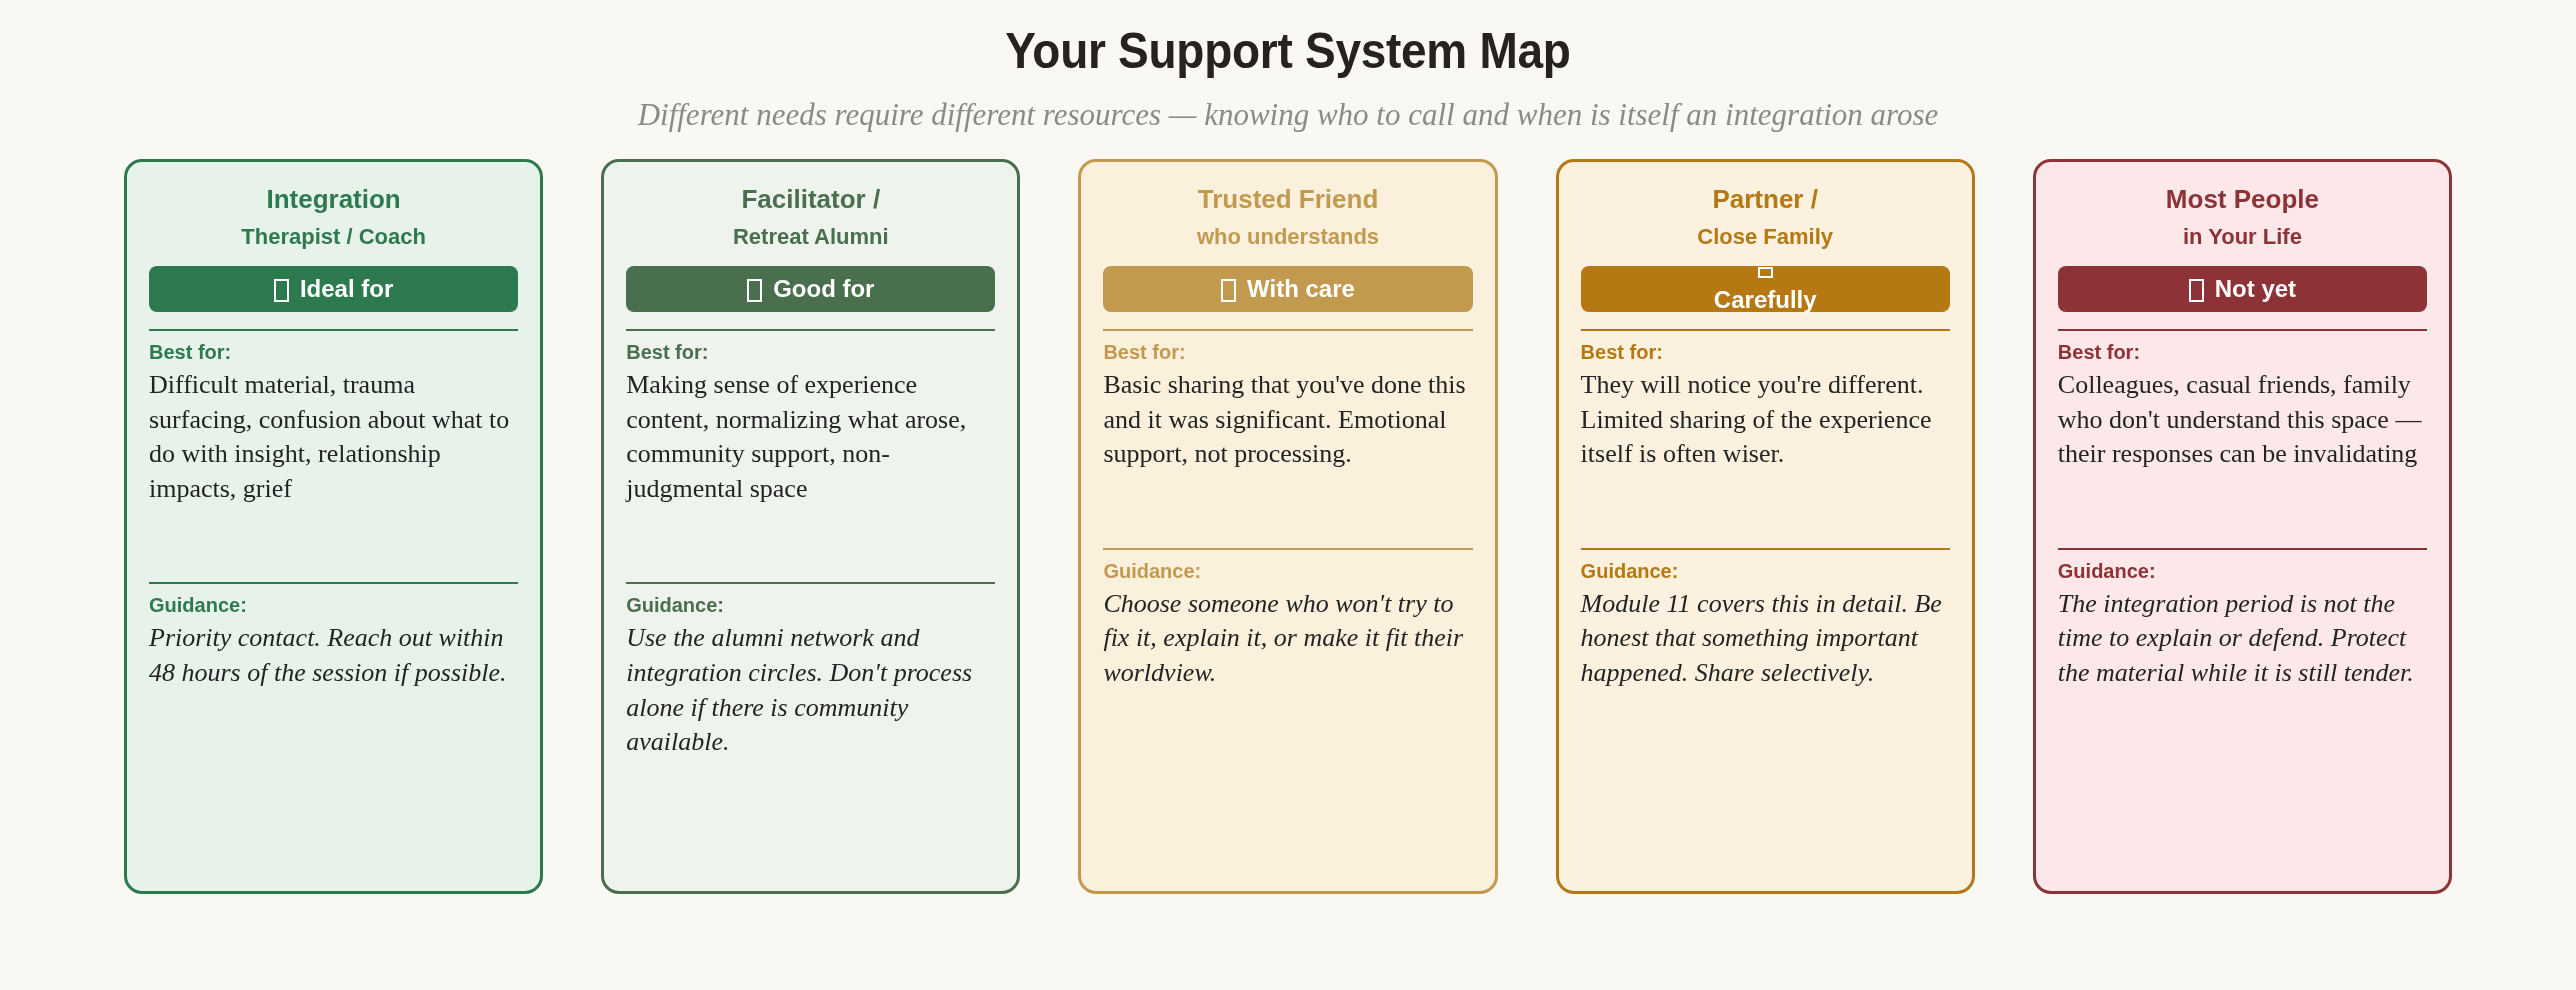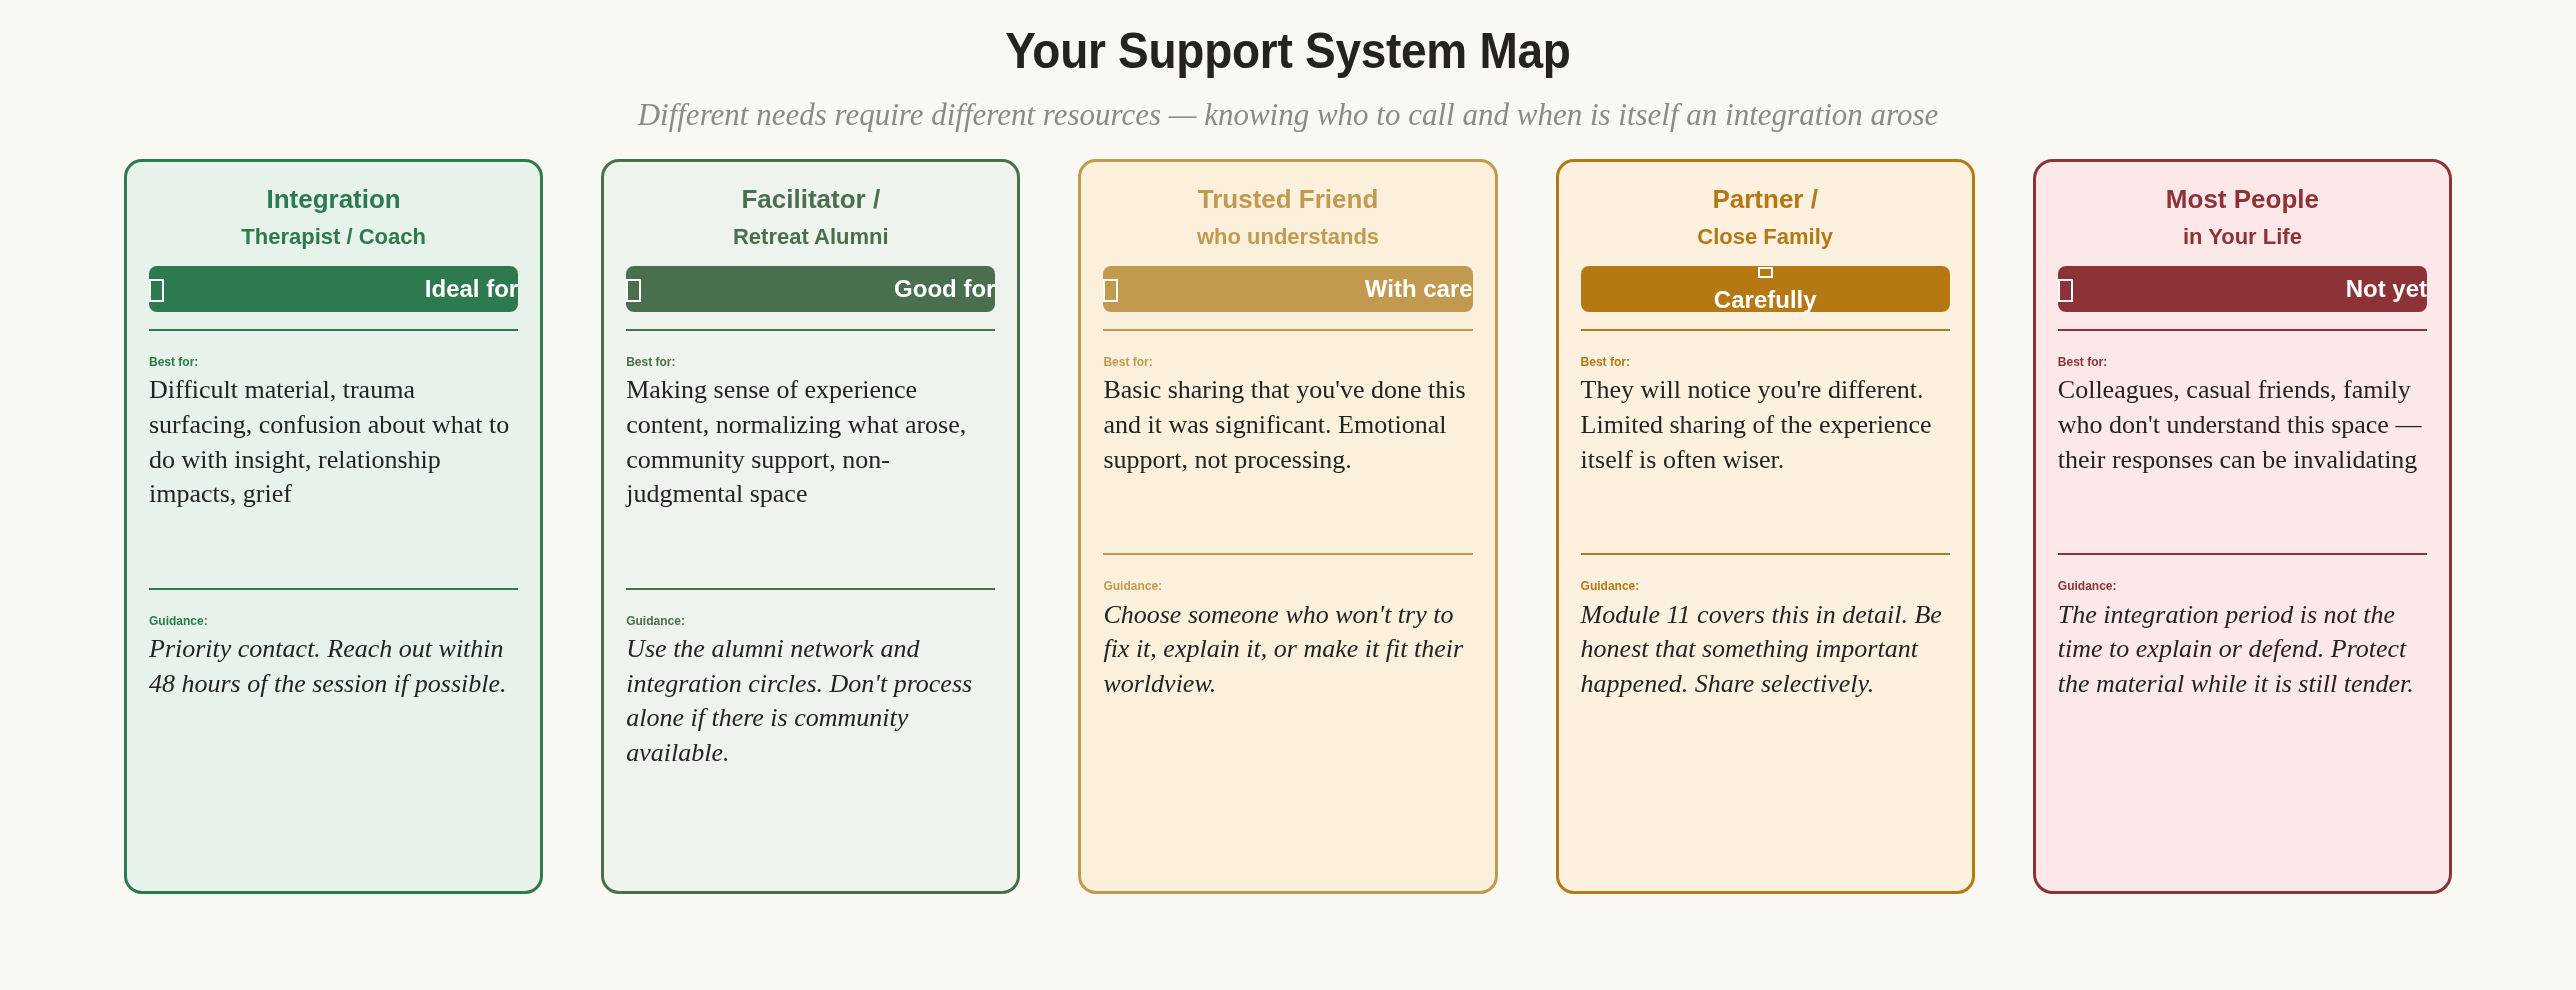--- a/index.html
+++ b/index.html
@@ -92,21 +92,21 @@
     margin: 0;
     padding-top: 9px;
   }
 
   .badge {
     margin-top: 16px;
     height: 46px;
     border-radius: 8px;
     display: flex;
     align-items: center;
-    justify-content: space-between;
+    justify-content: center;
     gap: 11px;
     color: #ffffff;
     font-family: "Liberation Sans", sans-serif;
     font-weight: bold;
     font-size: 24px;
     line-height: 1;
     user-select: none;
   }
   
   .tofu {
@@ -122,23 +122,23 @@
   .rule {
     height: 0;
     border-top-width: 2px;
     border-top-style: solid;
     margin-top: 17px;
   }
 
   .field-label {
     font-family: "Liberation Sans", sans-serif;
     font-weight: bold;
-    font-size: 12px;
+    font-size: 20px;
     line-height: 1.2;
-    padding-top: 24px;
+    padding-top: 9px;
   }
 
   .field-body {
     font-family: "Liberation Serif", serif;
     font-size: 26px;
     line-height: 1.33;
     color: #232323;
     padding-top: 4px;
   }
 
@@ -192,21 +192,20 @@
   }
   .c-partner .card-title,
   .c-partner .card-subtitle,
   .c-partner .field-label { color: #b57813; }
   .c-partner .badge { background: #b57813; flex-direction: column; }
   .c-partner .rule { border-top-color: #b57813; }
 
   .c-most {
     background: #fce8e8;
     border-color: #8d3338;
-    border-radius: 20px;
   }
   .c-most .card-title,
   .c-most .card-subtitle,
   .c-most .field-label { color: #8d3338; }
   .c-most .badge { background: #8d3338; }
   .c-most .rule { border-top-color: #8d3338; }
 </style>
 </head>
 <body>
 

